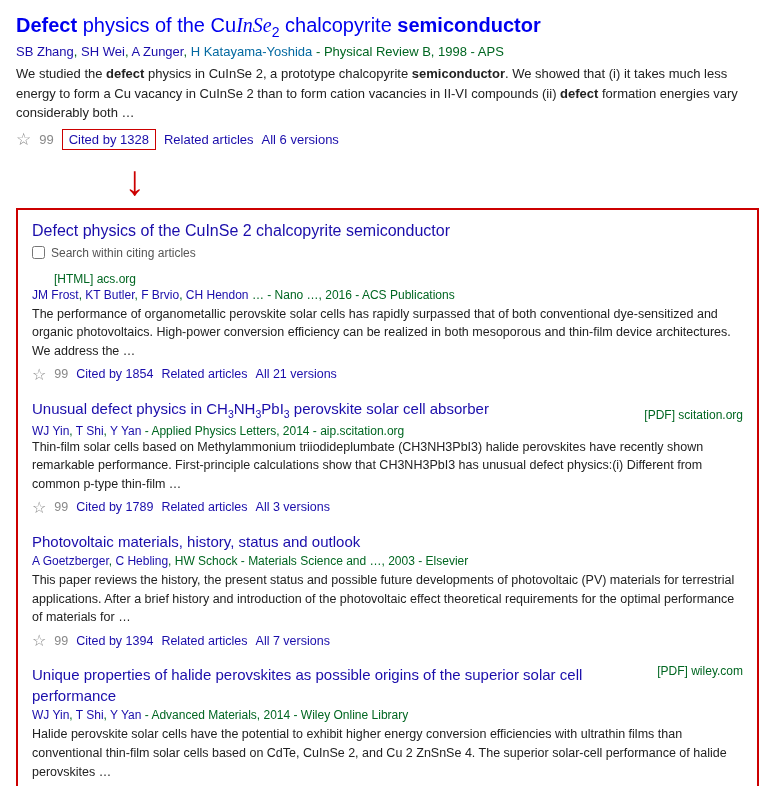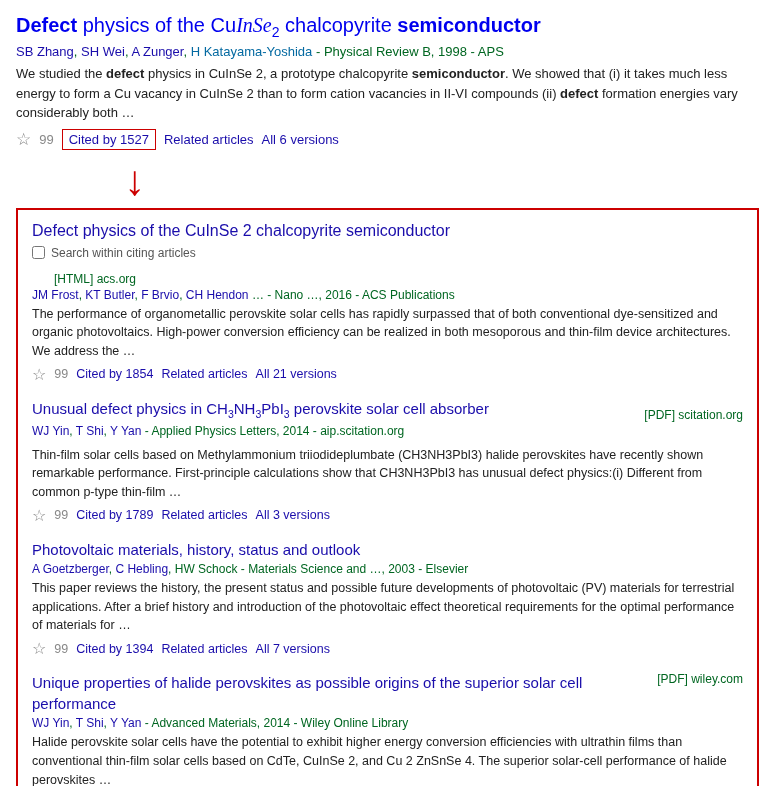--- a/index.html
+++ b/index.html
@@ -35,21 +35,21 @@
     <span> - Physical Review B, 1998 - APS</span>
   </div>
 
   <div style="font-size:13px; color:#222; margin-bottom:6px; line-height:1.5;">
     We studied the <strong>defect</strong> physics in CuInSe 2, a prototype chalcopyrite <strong>semiconductor</strong>. We showed that (i) it takes much less energy to form a Cu vacancy in CuInSe 2 than to form cation vacancies in II-VI compounds (ii) <strong>defect</strong> formation energies vary considerably both …
   </div>
 
   <div style="display:flex; align-items:center; gap:8px; font-size:13px;">
     <span style="color:#888; font-size:17px; cursor:pointer;">☆</span>
     <span style="color:#888; font-size:13px; cursor:pointer;">99</span>
-    <a href="#" style="color:#1a0dab; border:1px solid #cc0000; padding:2px 6px; font-size:13px;">Cited by 1527</a>
+    <a href="#" style="color:#1a0dab; border:1px solid #cc0000; padding:2px 6px; font-size:13px;">Cited by 1328</a>
     <a href="#" style="color:#1a0dab;">Related articles</a>
     <a href="#" style="color:#1a0dab;">All 6 versions</a>
   </div>
 </div>
 
 <div style="display:flex; justify-content:flex-start; margin-left:108px; margin-top:10px; margin-bottom:6px;">
   <span style="color:#cc0000; font-size:42px; line-height:1;">↓</span>
 </div>
 
 <div style="border:2px solid #cc0000; padding:12px 14px;">
@@ -82,21 +82,21 @@
     </div>
   </div>
 
   <div style="margin-bottom:14px;">
     <div style="display:flex; justify-content:space-between; align-items:flex-end; margin-bottom:2px;">
       <a href="#" style="font-size:15px; color:#1a0dab; line-height:1.4;">
         Unusual defect physics in CH<sub>3</sub>NH<sub>3</sub>PbI<sub>3</sub> perovskite solar cell absorber
       </a>
       <a href="#" style="color:#006621; font-size:12px; white-space:nowrap; margin-left:10px; flex-shrink:0;">[PDF] scitation.org</a>
     </div>
-    <div style="color:#006621; font-size:12px; margin-bottom:8px;">
+    <div style="color:#006621; font-size:12px; margin-bottom:0;">
       <a href="#" style="color:#1a0dab;">WJ Yin</a>,
       <a href="#" style="color:#1a0dab;"> T Shi</a>,
       <a href="#" style="color:#1a0dab;"> Y Yan</a>
       <span> - Applied Physics Letters, 2014 - aip.scitation.org</span>
     </div>
     <div style="font-size:12.5px; color:#222; line-height:1.5; margin-bottom:4px;">Thin-film solar cells based on Methylammonium triiodideplumbate (CH3NH3PbI3) halide perovskites have recently shown remarkable performance. First-principle calculations show that CH3NH3PbI3 has unusual defect physics:(i) Different from common p-type thin-film …</div>
     <div style="display:flex; align-items:center; gap:8px; font-size:12.5px;">
       <span style="color:#888; font-size:16px; cursor:pointer;">☆</span>
       <span style="color:#888; font-size:12.5px; cursor:pointer;">99</span>
       <a href="#" style="color:#1a0dab;">Cited by 1789</a>

